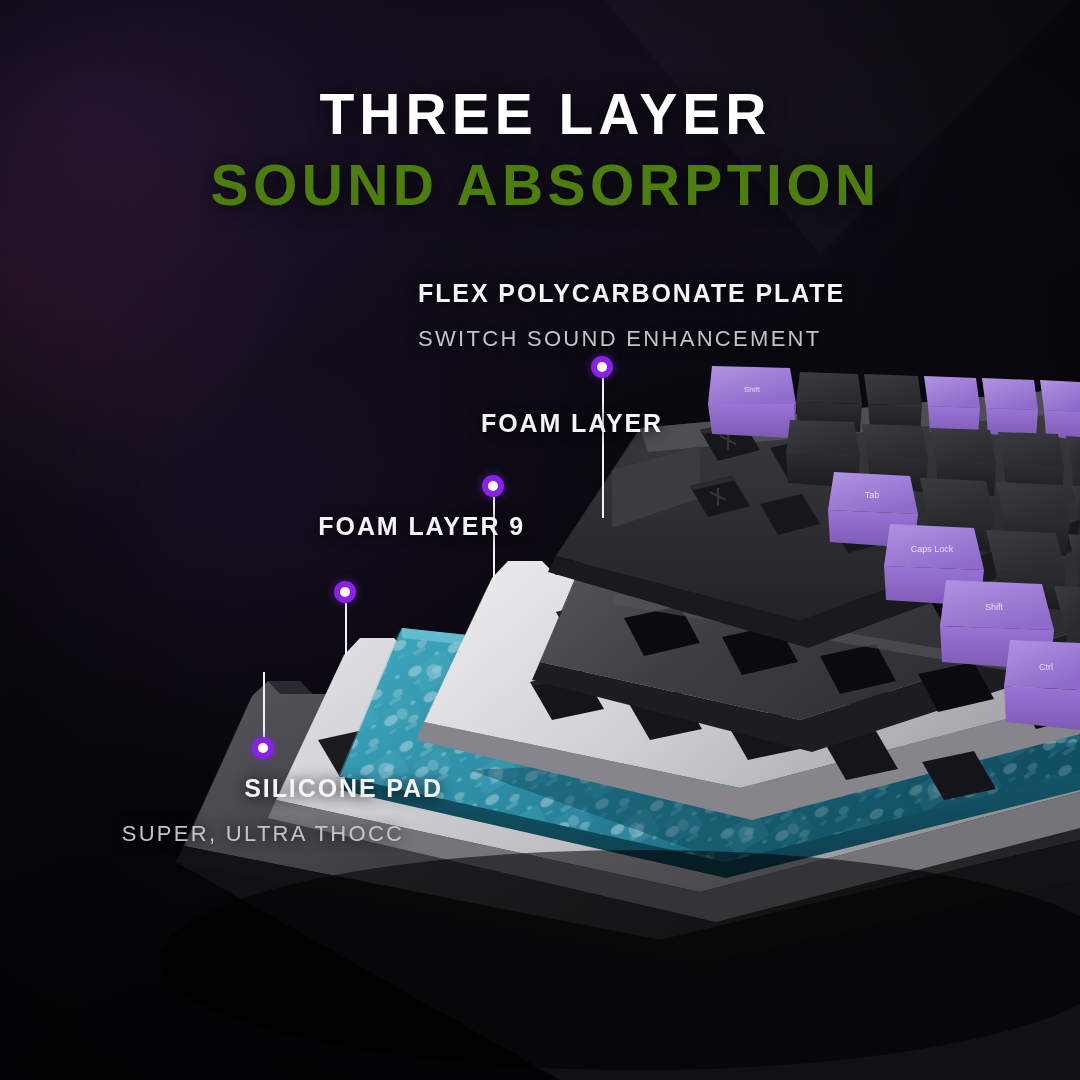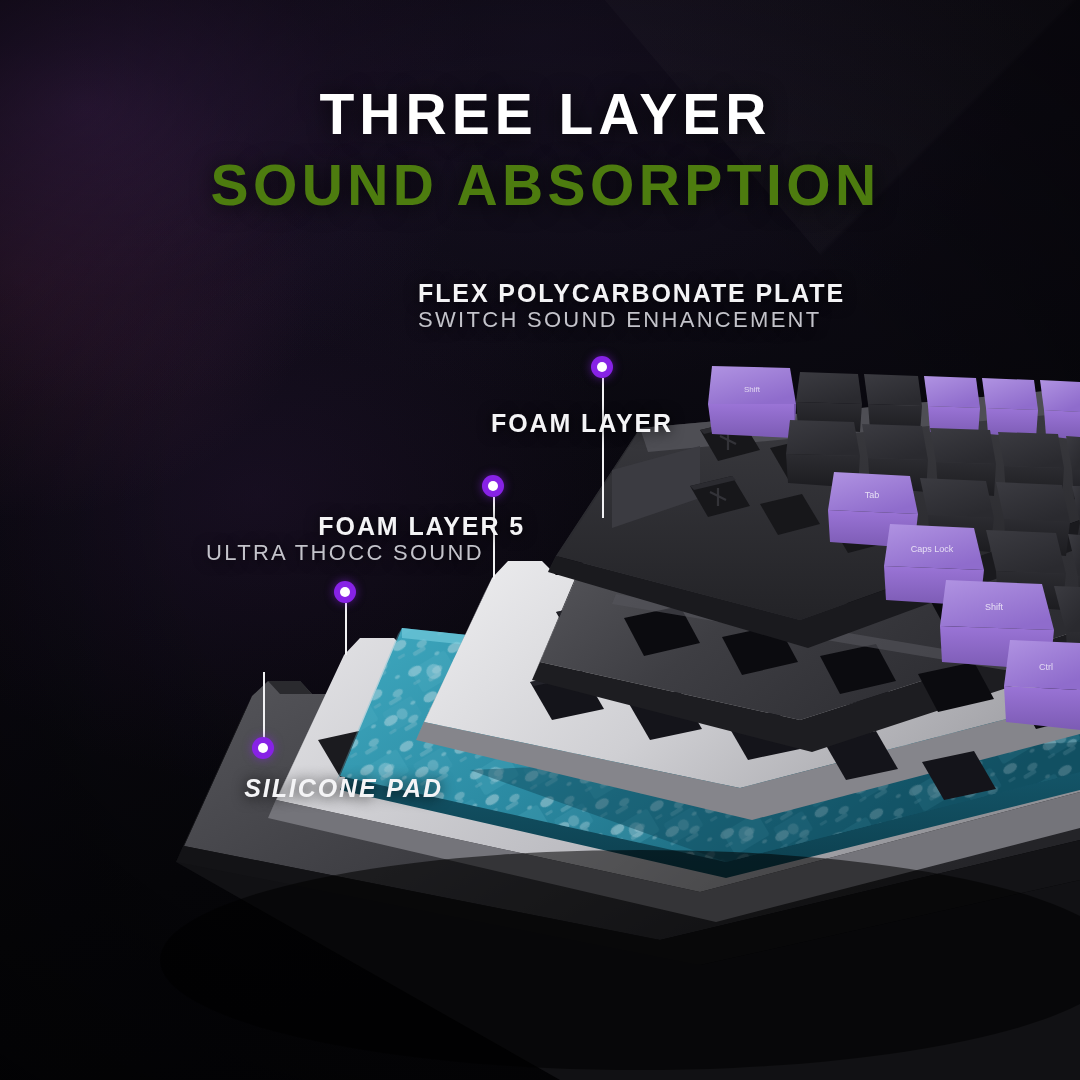--- a/index.html
+++ b/index.html
@@ -77,21 +77,21 @@
     white-space: nowrap;
     text-shadow: 0 1px 14px rgba(0,0,0,0.9);
     text-align: right;
   }
   .co-sub {
     color: #c3c3ca;
     font-size: 22px;
     font-weight: 300;
     letter-spacing: 2.3px;
     line-height: 1.12;
-    margin-top: 1px;
+    margin-top: 20px;
     white-space: nowrap;
     text-shadow: 0 1px 14px rgba(0,0,0,0.9);
   }
   .co-text.center { text-align: center; }
 
   .leader {
     position: absolute;
     width: 1.6px;
     background: #f2f2f4;
     z-index: 58;
@@ -461,38 +461,38 @@
 
   <div class="callout" style="left:418px; top:280px; width:368px;">
     <div class="co-text center">
       <div class="co-title">FLEX POLYCARBONATE PLATE</div>
       <div class="co-sub">SWITCH SOUND ENHANCEMENT</div>
     </div>
   </div>
   <div class="leader" style="left:602px; top:378px; height:140px;"></div>
   <div class="dot" style="left:591px; top:356px;"></div>
 
-  <div class="callout" style="left:313px; top:410px; width:360px;">
+  <div class="callout" style="left:303px; top:410px; width:360px;">
     <div class="co-text center">
       <div class="co-title">FOAM LAYER</div>
     </div>
   </div>
   <div class="leader" style="left:493px; top:497px; height:82px;"></div>
   <div class="dot" style="left:482px; top:475px;"></div>
 
   <div class="callout" style="left:165px; top:513px; width:360px;">
     <div class="co-text center">
-      <div class="co-title">FOAM LAYER 5</div>
-      <div class="co-sub">ULTRA THOCC SOUND</div>
+      <div class="co-title">FOAM LAYER 9</div>
     </div>
   </div>
   <div class="leader" style="left:345px; top:603px; height:52px;"></div>
   <div class="dot" style="left:334px; top:581px;"></div>
 
   <div class="leader" style="left:263px; top:672px; height:74px;"></div>
   <div class="dot" style="left:252px; top:737px;"></div>
-  <div class="callout" style="left:83px; top:775px; width:360px;font-style:italic;">
+  <div class="callout" style="left:83px; top:775px; width:360px;">
     <div class="co-text center">
       <div class="co-title">SILICONE PAD</div>
+      <div class="co-sub">SUPER, ULTRA THOCC</div>
     </div>
   </div>
 
 </div>
 
 </body></html>

